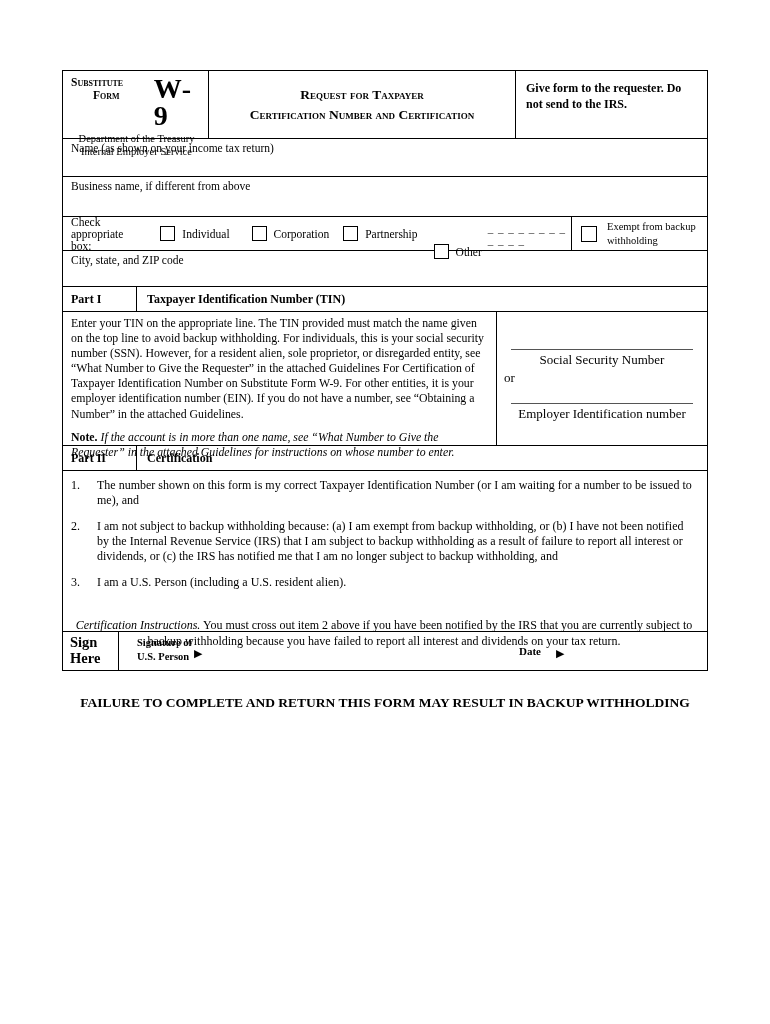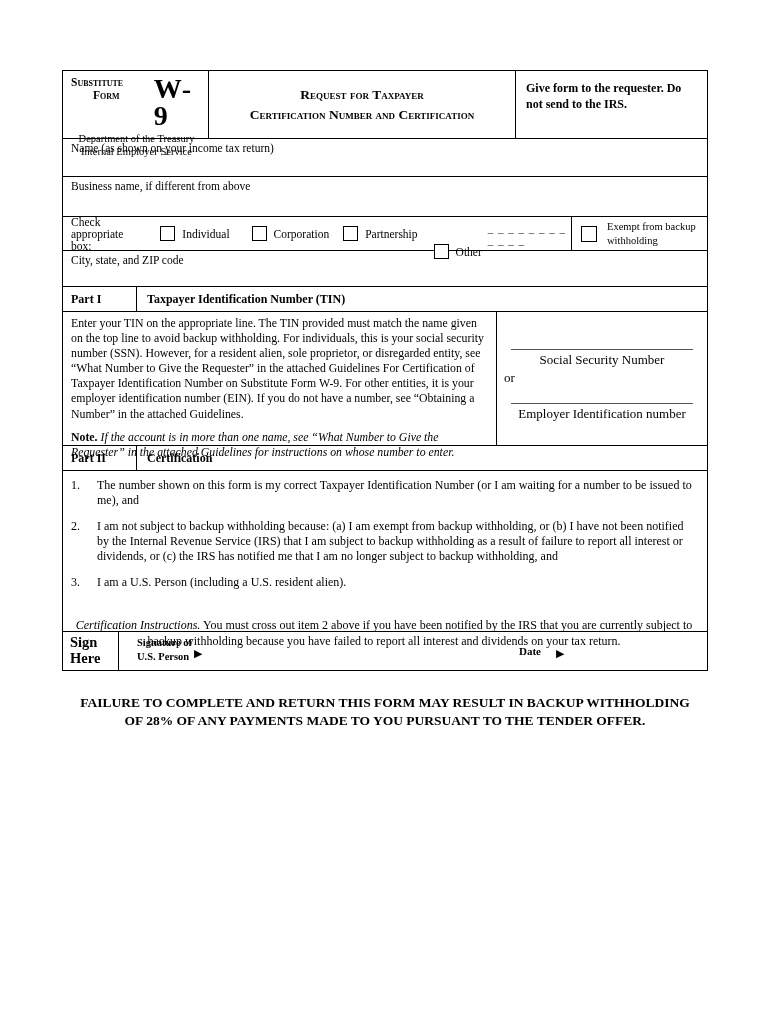--- a/index.html
+++ b/index.html
@@ -208,15 +208,14 @@
         <div class="sig-arrow arrow">▶</div>
         <div class="date-label">Date</div>
         <div class="date-arrow arrow">▶</div>
       </div>
     </div>
 
   </div>
 
   <div class="footer">
     <div>FAILURE TO COMPLETE AND RETURN THIS FORM MAY RESULT IN BACKUP WITHHOLDING</div>
-    <div>OF 28% OF ANY PAYMENTS MADE TO YOU PURSUANT TO THE TENDER OFFER.</div>
   </div>
 </div>
 
 </body></html>

